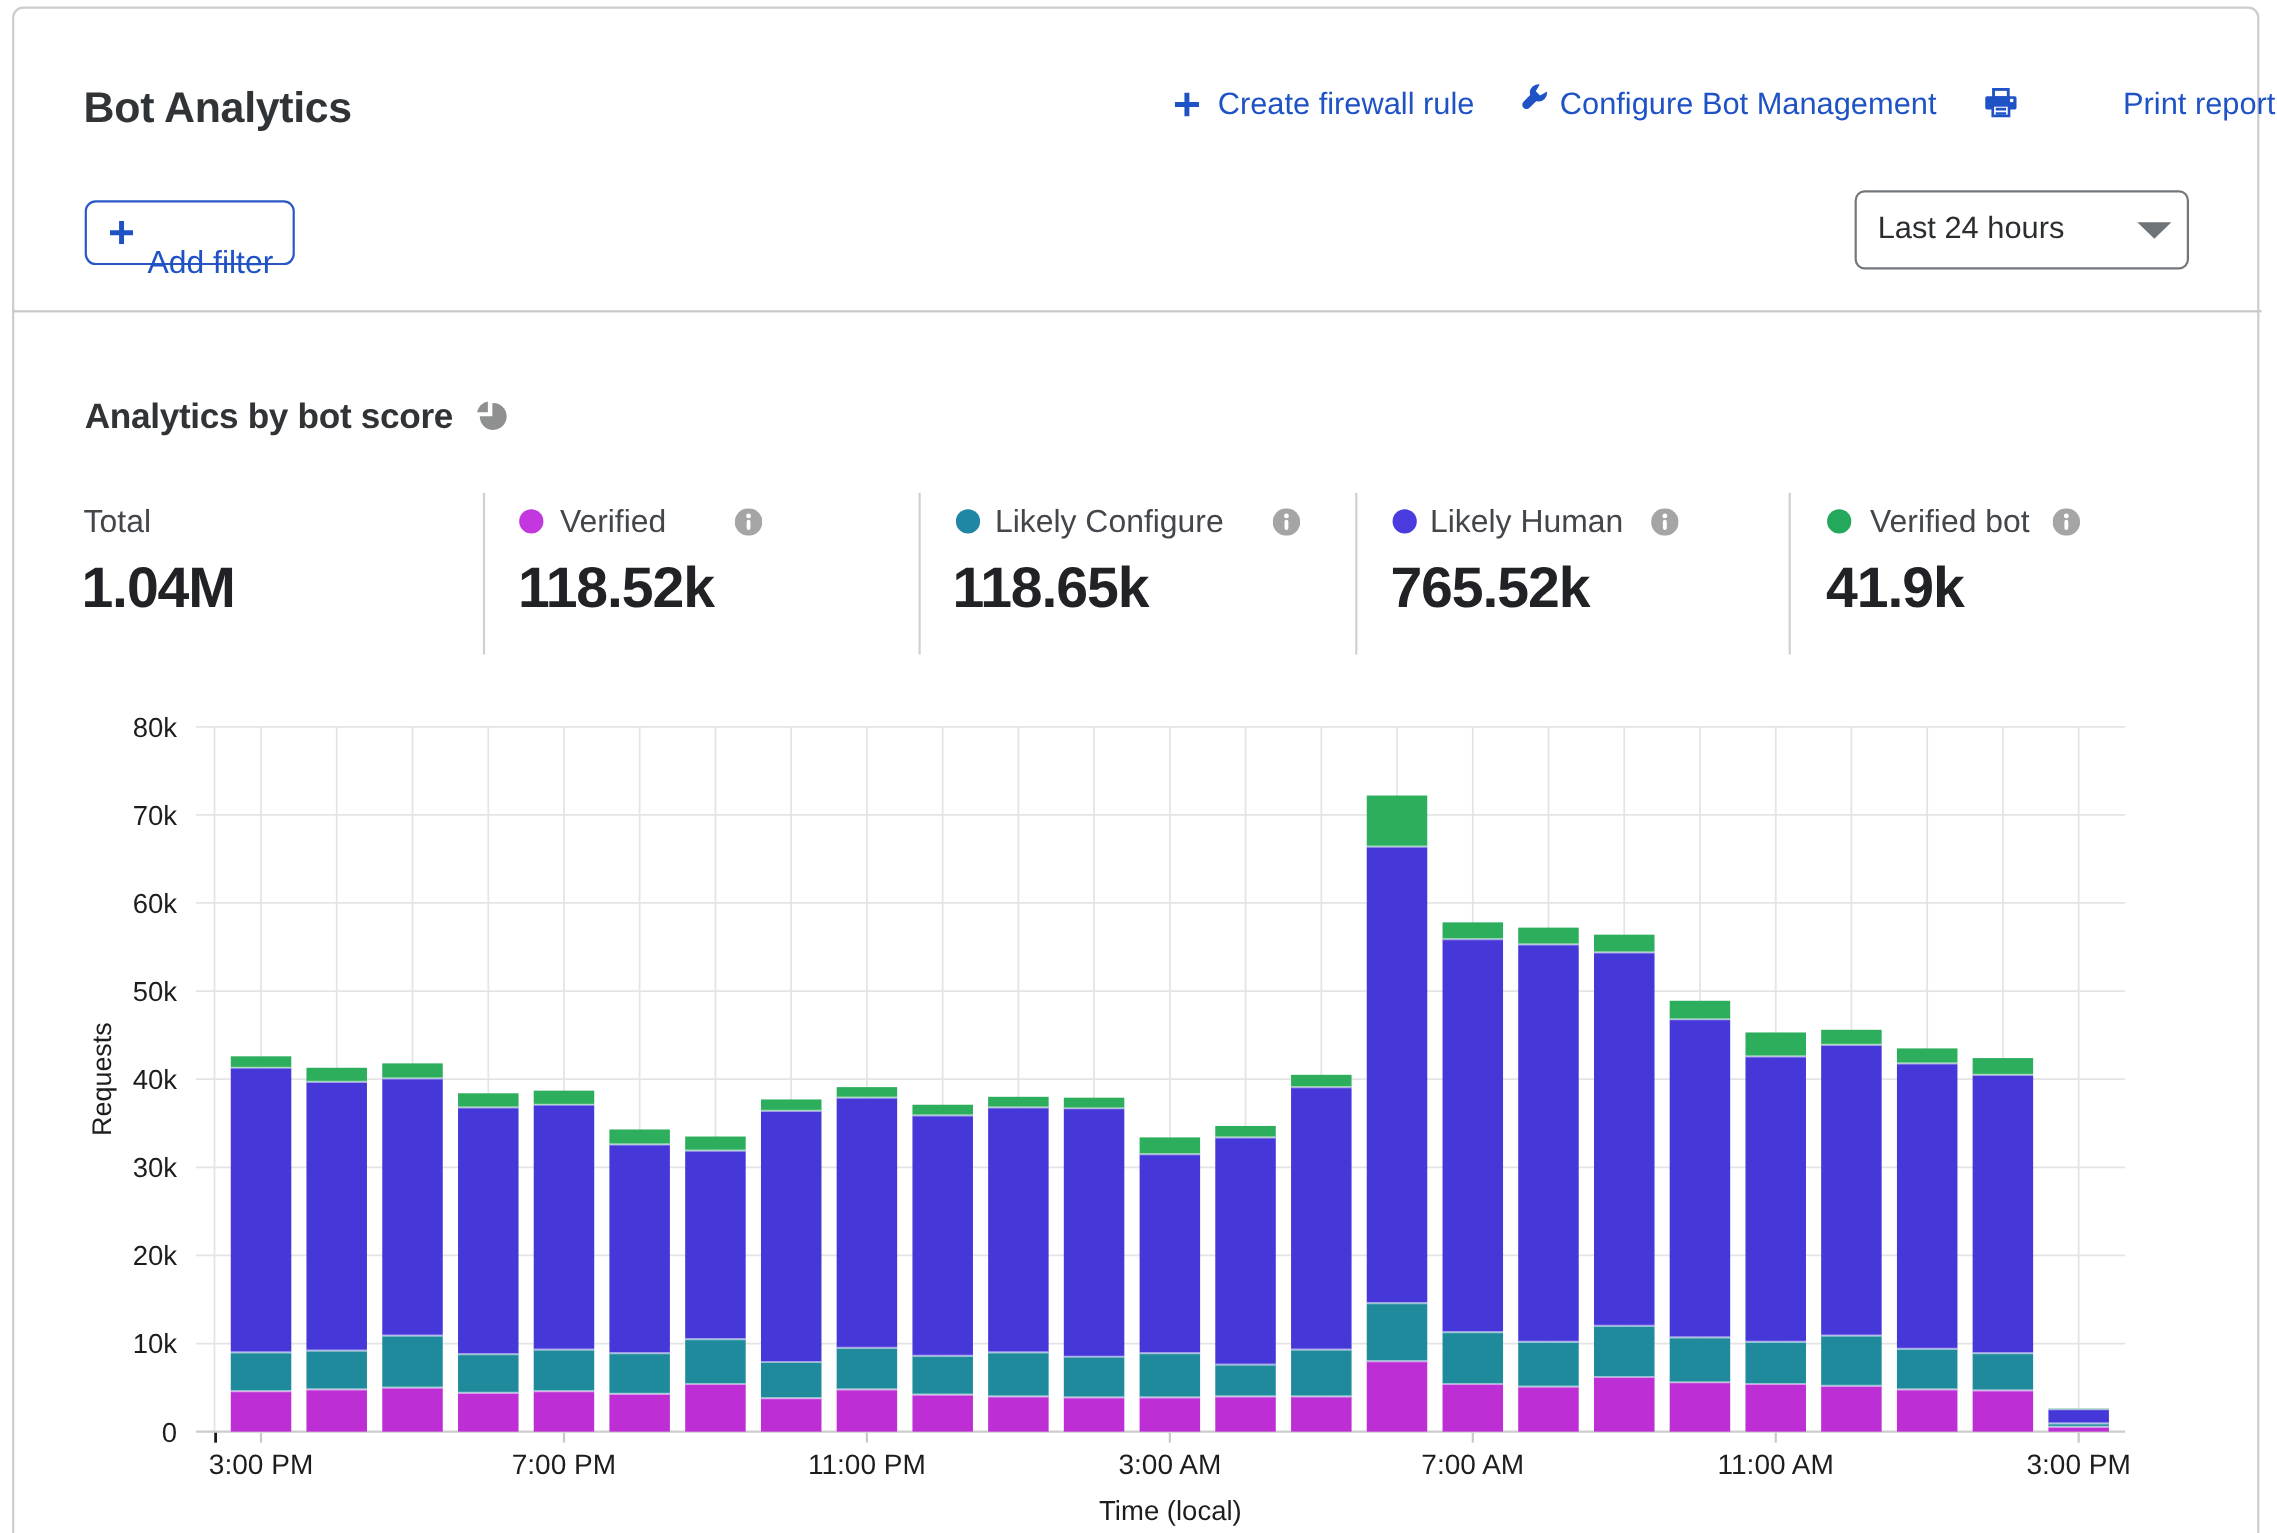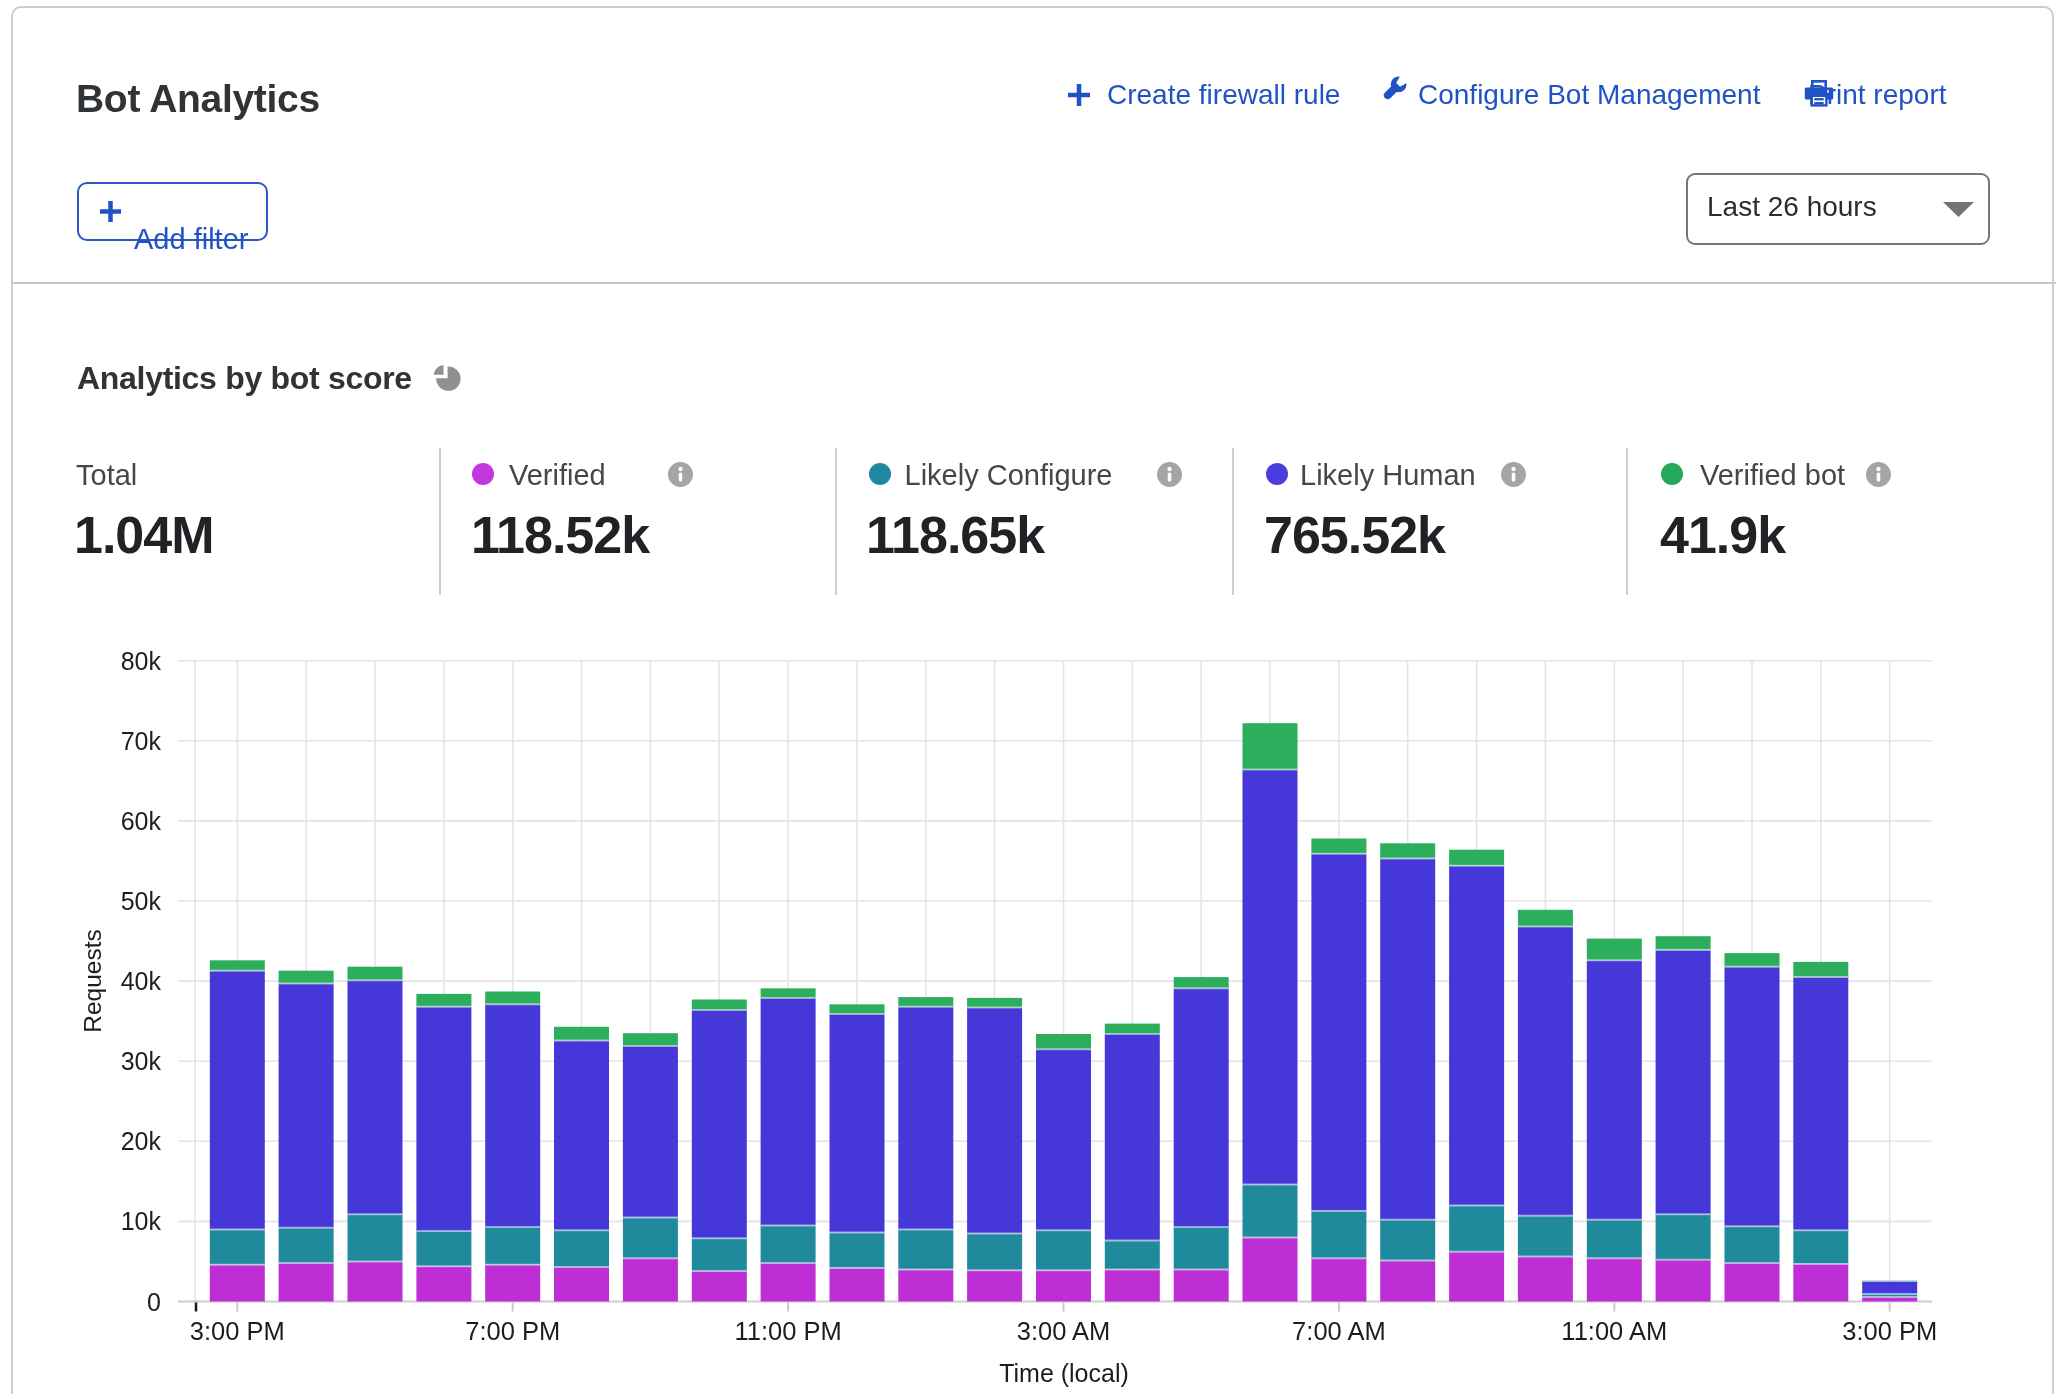--- a/index.html
+++ b/index.html
@@ -24,31 +24,31 @@
   </svg>
 <div class="abs" style="left:1418px;top:79px;font-size:28px;color:#1f53c5;">Configure Bot Management</div>
 <svg width="30" height="30" viewBox="0 0 30 30" style="position:absolute;left:1804px;top:79px;">
 <rect x="8.3" y="2.3" width="13.4" height="7.5" fill="none" stroke="#1f53c5" stroke-width="2.6"></rect>
 <rect x="0.8" y="8.6" width="28.4" height="12" rx="1.6" fill="#1f53c5"></rect>
 <rect x="23.3" y="10.9" width="3" height="2.9" fill="#ffffff"></rect>
 <rect x="7.6" y="16.8" width="14.8" height="9.6" fill="#ffffff" stroke="#1f53c5" stroke-width="2.4"></rect>
 <line x1="10.3" y1="20.2" x2="19.7" y2="20.2" stroke="#1f53c5" stroke-width="2.3"></line>
 <line x1="10.3" y1="24.2" x2="19.7" y2="24.2" stroke="#1f53c5" stroke-width="2.3"></line>
 </svg>
-<div class="abs" style="left:1808px;top:79px;font-size:28px;color:#1f53c5;">Print report</div>
+<div class="abs" style="left:1930px;top:79px;font-size:28px;color:#1f53c5;">Print report</div>
 
 <div class="abs" style="left:77px;top:182px;width:191px;height:59px;border:2.5px solid #2b57c5;border-radius:10px;box-sizing:border-box;"></div>
 <svg width="21" height="21" viewBox="0 0 21 21" style="position:absolute;left:99.5px;top:200.5px;">
     <line x1="10.5" y1="0" x2="10.5" y2="21" stroke="#1f53c5" stroke-width="4.5"></line>
     <line x1="0" y1="10.5" x2="21" y2="10.5" stroke="#1f53c5" stroke-width="4.5"></line>
   </svg>
 <div class="abs" style="left:134px;top:195px;font-size:29px;color:#1f53c5;margin-top:28px;">Add filter</div>
 
 <div class="abs" style="left:1686px;top:173px;width:304px;height:72px;border:2px solid #72777c;border-radius:9px;box-sizing:border-box;"></div>
-<div class="abs" style="left:1707px;top:191px;font-size:28px;color:#2b2e31;">Last 26 hours</div>
+<div class="abs" style="left:1707px;top:191px;font-size:28px;color:#2b2e31;">Last 24 hours</div>
 <svg width="33" height="17" viewBox="0 0 33 17" style="position:absolute;left:1942px;top:201px;">
     <path d="M1 1 L32 1 L16.5 16 Z" fill="#6f7478"></path>
   </svg>
 
 <div class="abs" style="left:11px;top:282px;width:2045px;height:2px;background:#c9c9c9;"></div>
 
 <div class="abs" style="left:77px;top:360px;font-size:32px;font-weight:bold;color:#313437;letter-spacing:-0.3px;">Analytics by bot score</div>
 <svg width="30" height="30" viewBox="0 0 30 30" style="position:absolute;left:431px;top:361px;">
 <path d="M 12.5 4.1 A 12 12 0 0 0 2.6 13.8 L 12.5 13.8 Z" fill="#8f9090"></path>
 <path d="M 16.6 5.5 A 12.2 12.2 0 1 1 5.2 17.3 L 16.6 17.3 Z" fill="#8f9090"></path>

